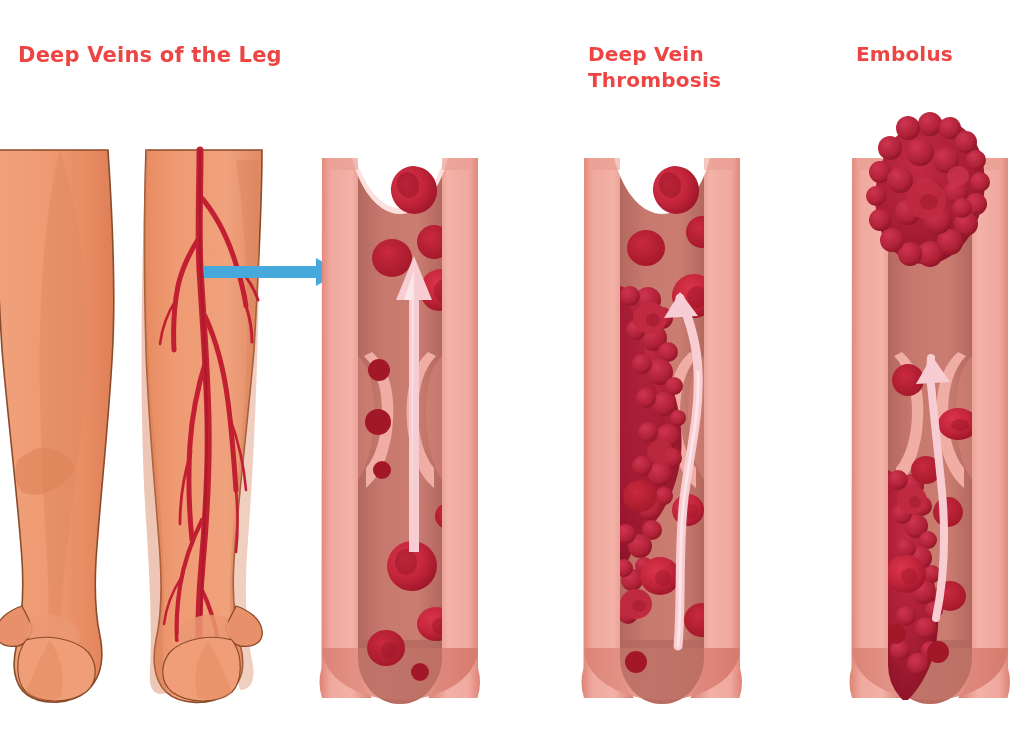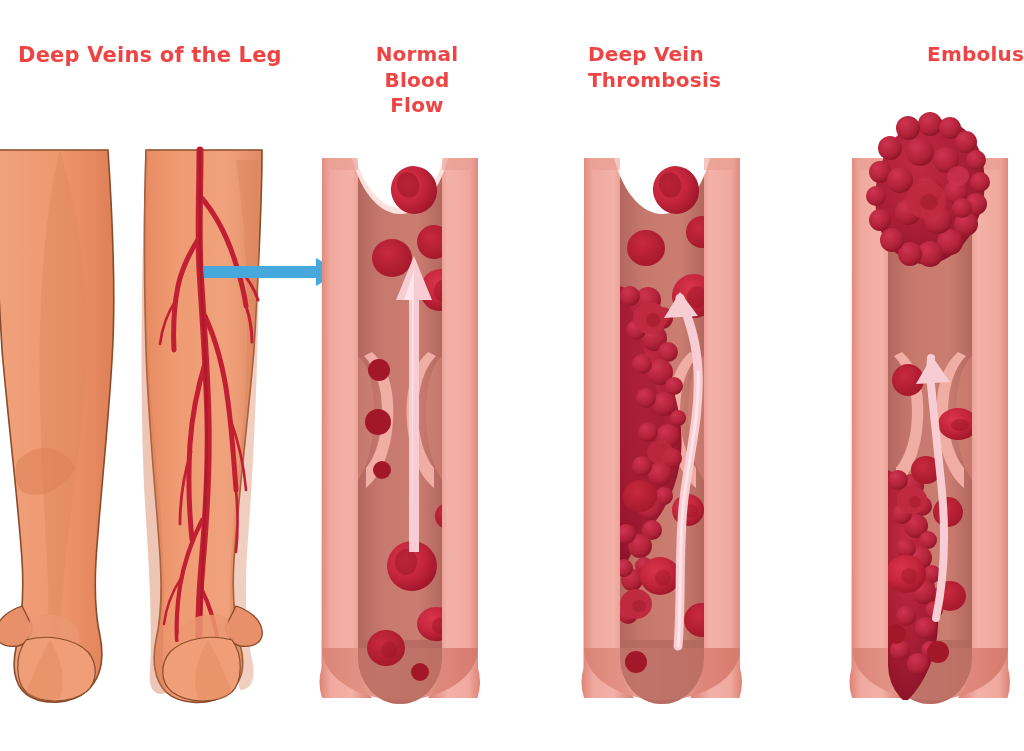--- a/index.html
+++ b/index.html
@@ -25,21 +25,21 @@
     color: #ef4444;
     font-family: "DejaVu Sans", "Liberation Sans", sans-serif;
     font-weight: 700;
     letter-spacing: 0.2px;
     line-height: 1.28;
     white-space: pre-line;
   }
   #title-legs   { left: 18px;  top: 42px; font-size: 21px; text-align: left; }
   #title-normal { left: 352px; top: 42px; font-size: 20px; width: 130px; text-align: center; }
   #title-dvt    { left: 588px; top: 42px; font-size: 20px; width: 188px; text-align: left; }
-  #title-embol  { left: 856px; top: 42px; font-size: 20px; width: 168px; text-align: right; }
+  #title-embol  { left: 856px; top: 42px; font-size: 20px; width: 168px; text-align: left; }
   svg { display: block; }
   .art-layer {
     position: absolute;
     left: 0; top: 0;
     width: 1024px;
     height: 751px;
     pointer-events: none;
   }
 </style>
 </head>
@@ -468,22 +468,19 @@
         </g>
         <ellipse cx="926" cy="200" rx="20" ry="19" fill="#bf2a40" opacity="0.85"></ellipse>
         <ellipse cx="929" cy="202" rx="9" ry="8" fill="#8f1022" opacity="0.35"></ellipse>
         <ellipse cx="958" cy="176" rx="11" ry="10" fill="#cf3450" opacity="0.7"></ellipse>
       </g>
     </g>
   </svg>
 
   <div class="panel-title" id="title-legs">Deep Veins of the Leg</div>
 
-  <div class="panel-title" id="title-normal">Normal
-Blood
-Flow</div>
 
   <div class="panel-title" id="title-dvt">Deep Vein
 Thrombosis</div>
 
   <div class="panel-title" id="title-embol">Embolus</div>
 
 </div>
 
 </body></html>

